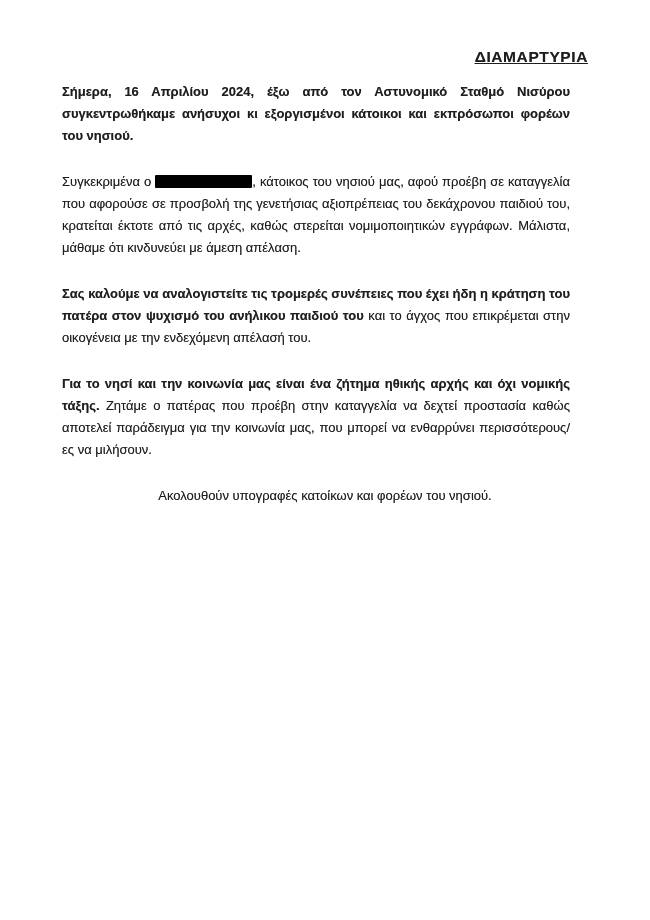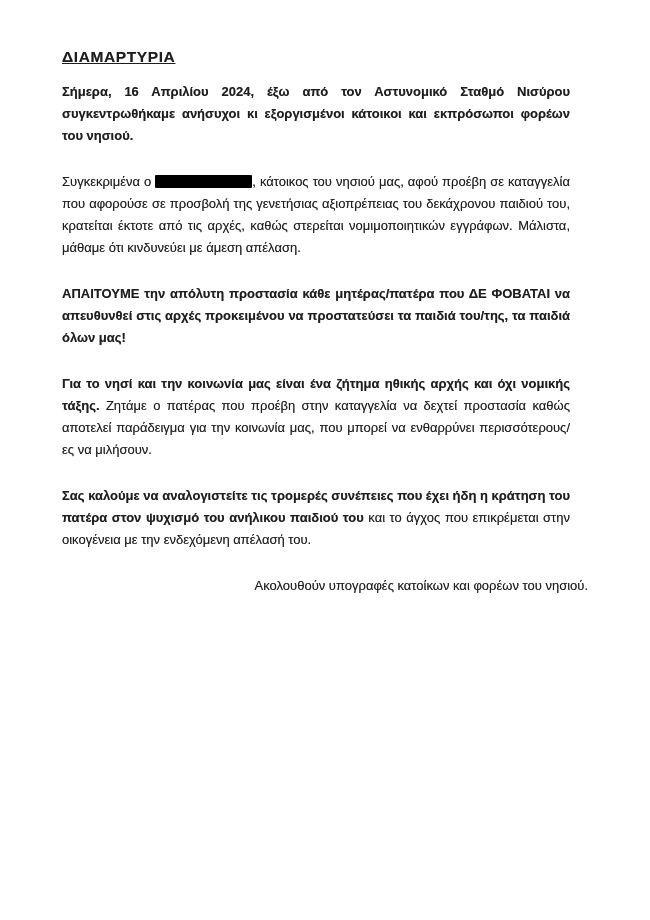--- a/index.html
+++ b/index.html
@@ -12,21 +12,21 @@
   }
   .page {
     box-sizing: border-box;
     width: 650px; height: 920px;
     padding: 48px 62px 0 62px;
     background: var(--paper, #ffffff);
   }
   .title {
     font-size: 15.5px;
     font-weight: bold;
-    text-align: left;
+    text-align: right;
     text-decoration: underline;
     letter-spacing: 0.6px;
     margin: 0 0 15px 0;
     text-shadow: 0 0 0.6px rgba(25,25,25,0.55);
   }
   .body-text { display: block; }
   .para {
     font-size: 13px;
     line-height: 22px;
     text-align: justify;
@@ -37,33 +37,32 @@
   .redaction {
     display: inline-block;
     height: 13px;
     background: var(--redact, #000000);
     vertical-align: -2px;
     border-radius: 1px;
   }
   .footer-note {
     font-size: 13px;
     line-height: 22px;
-    text-align: right;
+    text-align: center;
     margin-top: 15px;
     text-shadow: 0 0 0.6px rgba(25,25,25,0.5);
   }
 </style>
 </head>
 <body>
 
 <div class="page">
   <h1 class="title">ΔΙΑΜΑΡΤΥΡΙΑ</h1>
 
   <div class="body-text">
       <p class="para"><span class="b">Σήμερα, 16 Απριλίου 2024, έξω από τον Αστυνομικό Σταθμό Νισύρου συγκεντρωθήκαμε ανήσυχοι κι εξοργισμένοι κάτοικοι και εκπρόσωποι φορέων του νησιού.</span></p>
       <p class="para"><span>Συγκεκριμένα ο </span><span class="redaction" style="width: 97px;"></span><span>, κάτοικος του νησιού μας, αφού προέβη σε καταγγελία που αφορούσε σε προσβολή της γενετήσιας αξιοπρέπειας του δεκάχρονου παιδιού του, κρατείται έκτοτε από τις αρχές, καθώς στερείται νομιμοποιητικών εγγράφων. Μάλιστα, μάθαμε ότι κινδυνεύει με άμεση απέλαση.</span></p>
-      <p class="para"><span class="b">ΑΠΑΙΤΟΥΜΕ την απόλυτη προστασία κάθε μητέρας/πατέρα που ΔΕ ΦΟΒΑΤΑΙ να απευθυνθεί στις αρχές προκειμένου να προστατεύσει τα παιδιά του/της, τα παιδιά όλων μας!</span></p>
+      <p class="para"><span class="b">Σας καλούμε να αναλογιστείτε τις τρομερές συνέπειες που έχει ήδη η κράτηση του πατέρα στον ψυχισμό του ανήλικου παιδιού του</span><span> και το άγχος που επικρέμεται στην οικογένεια με την ενδεχόμενη απέλασή του.</span></p>
       <p class="para"><span class="b">Για το νησί και την κοινωνία μας είναι ένα ζήτημα ηθικής αρχής και όχι νομικής τάξης.</span><span> Ζητάμε ο πατέρας που προέβη στην καταγγελία να δεχτεί προστασία καθώς αποτελεί παράδειγμα για την κοινωνία μας, που μπορεί να ενθαρρύνει περισσότερους/ες να μιλήσουν.</span></p>
-      <p class="para"><span class="b">Σας καλούμε να αναλογιστείτε τις τρομερές συνέπειες που έχει ήδη η κράτηση του πατέρα στον ψυχισμό του ανήλικου παιδιού του</span><span> και το άγχος που επικρέμεται στην οικογένεια με την ενδεχόμενη απέλασή του.</span></p>
     </div>
 
   <div class="footer-note">Ακολουθούν υπογραφές κατοίκων και φορέων του νησιού.</div>
 </div>
 
 </body></html>

